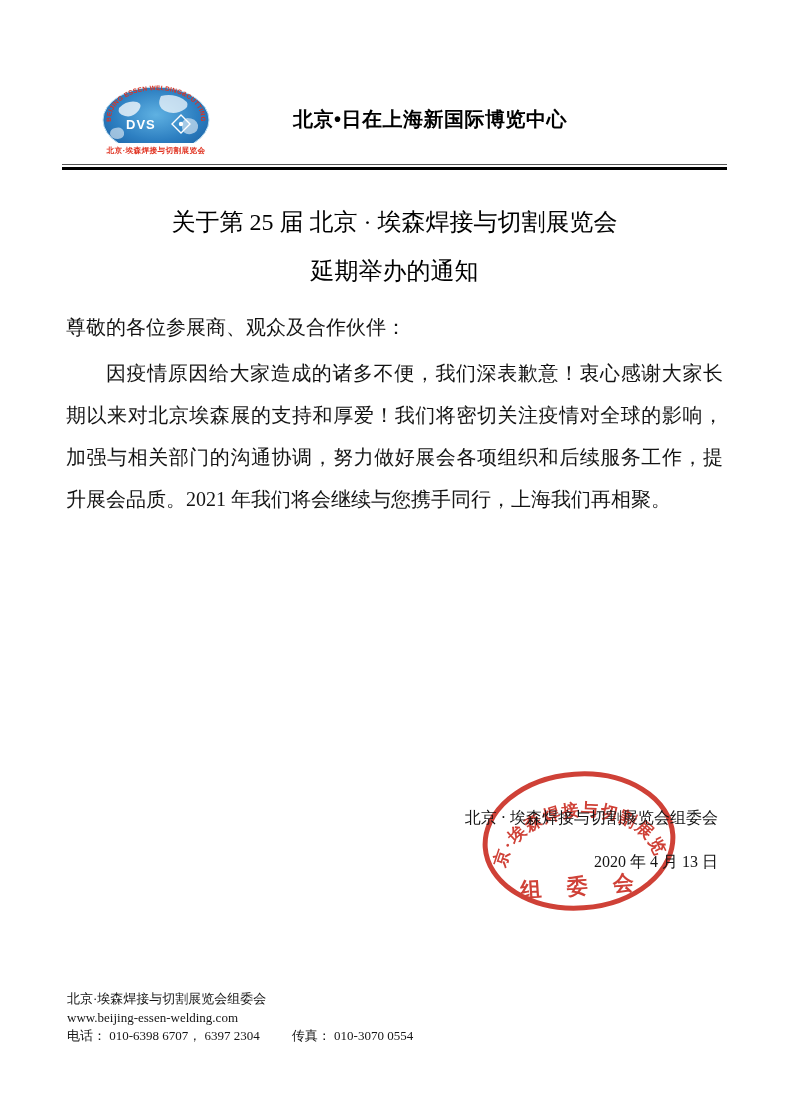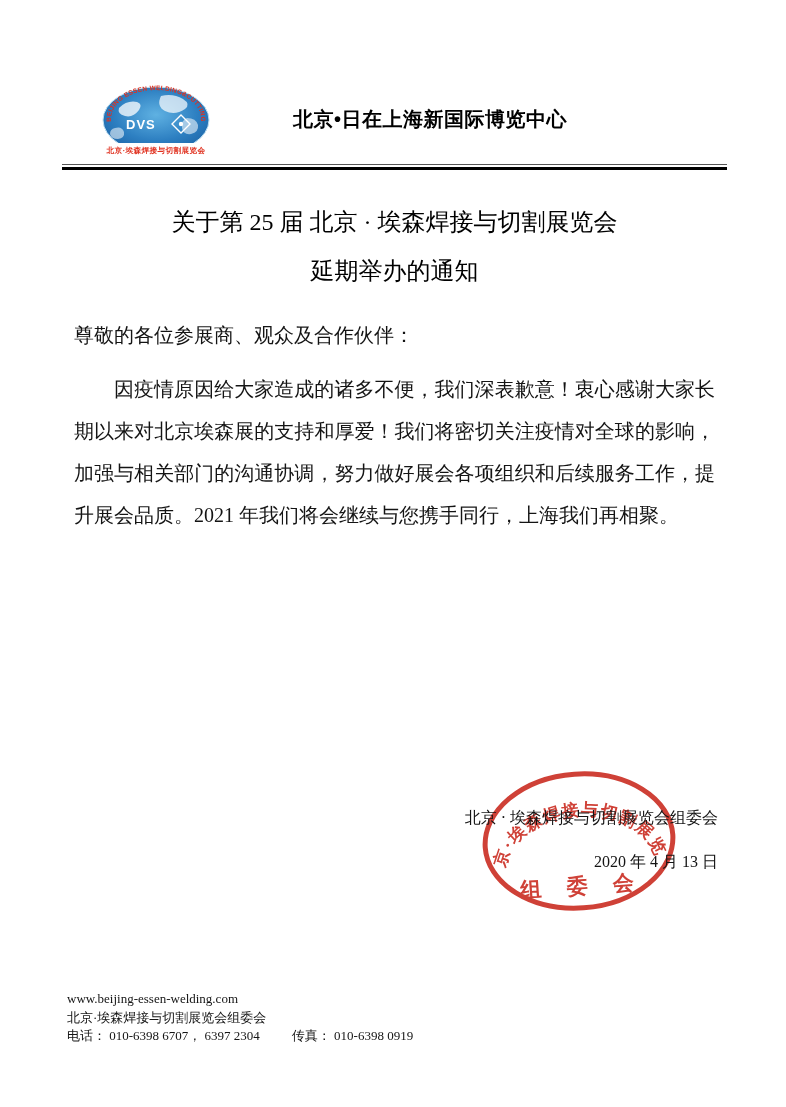--- a/index.html
+++ b/index.html
@@ -28,21 +28,21 @@
   .doc-title{
     position:absolute;left:62px;top:198px;width:665px;
     text-align:center;font-size:24px;line-height:49px;color:#000;
     font-weight:normal;
   }
   
   .body-text{
     position:absolute;left:62px;top:302px;width:665px;
     font-size:20px;line-height:42px;text-align:justify;color:#141414;
   }
-  .body-text p{margin:12px;}
+  .body-text p{margin:4px;}
   .body-text p.indent{text-indent:2em;}
   .body-text b{font-weight:bold;}
   
   .signature{
     position:absolute;right:68px;top:796px;
     text-align:right;font-size:16px;line-height:44px;color:#141414;
     z-index:2;
   }
   .stamp{
     position:absolute;left:479px;top:769px;width:200px;height:144px;
@@ -120,18 +120,18 @@
       <text x="100" y="124" text-anchor="middle" font-size="21" font-weight="bold" fill="#c9271c" letter-spacing="10">组 委 会</text>
     </svg>
   </div>
 
   <div class="signature">
     <div>北京 · 埃森焊接与切割展览会组委会</div>
     <div>2020 年 4 月 13 日</div>
   </div>
 
   <div class="footer">
+    <div>北京·埃森焊接与切割展览会组委会</div>
     <div>www.beijing-essen-welding.com</div>
-    <div>北京·埃森焊接与切割展览会组委会</div>
-    <div><span>电话： 010-6398 6707， 6397 2304</span><span class="fax">传真： 010-6398 0919</span></div>
+    <div><span>电话： 010-6398 6707， 6397 2304</span><span class="fax">传真： 010-3070 0554</span></div>
   </div>
 
 </div>
 
 </body></html>

